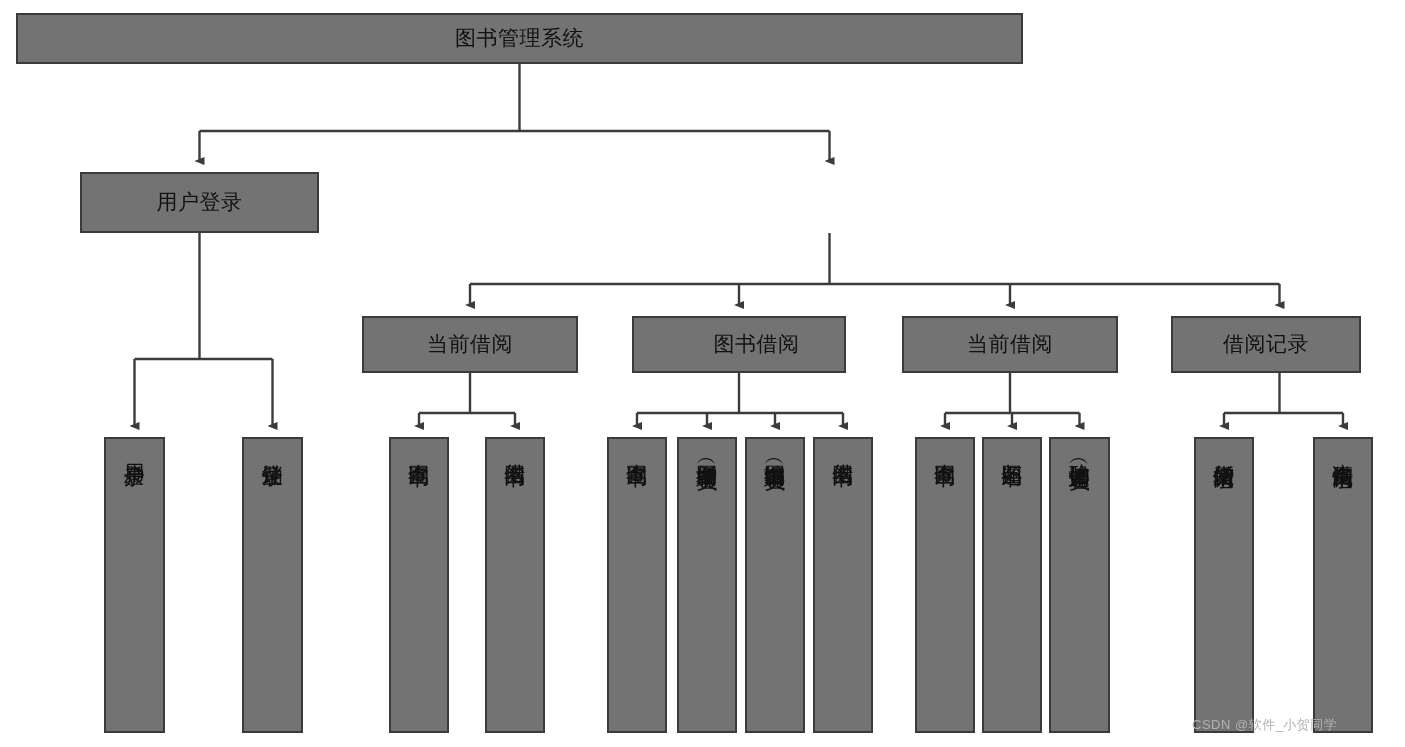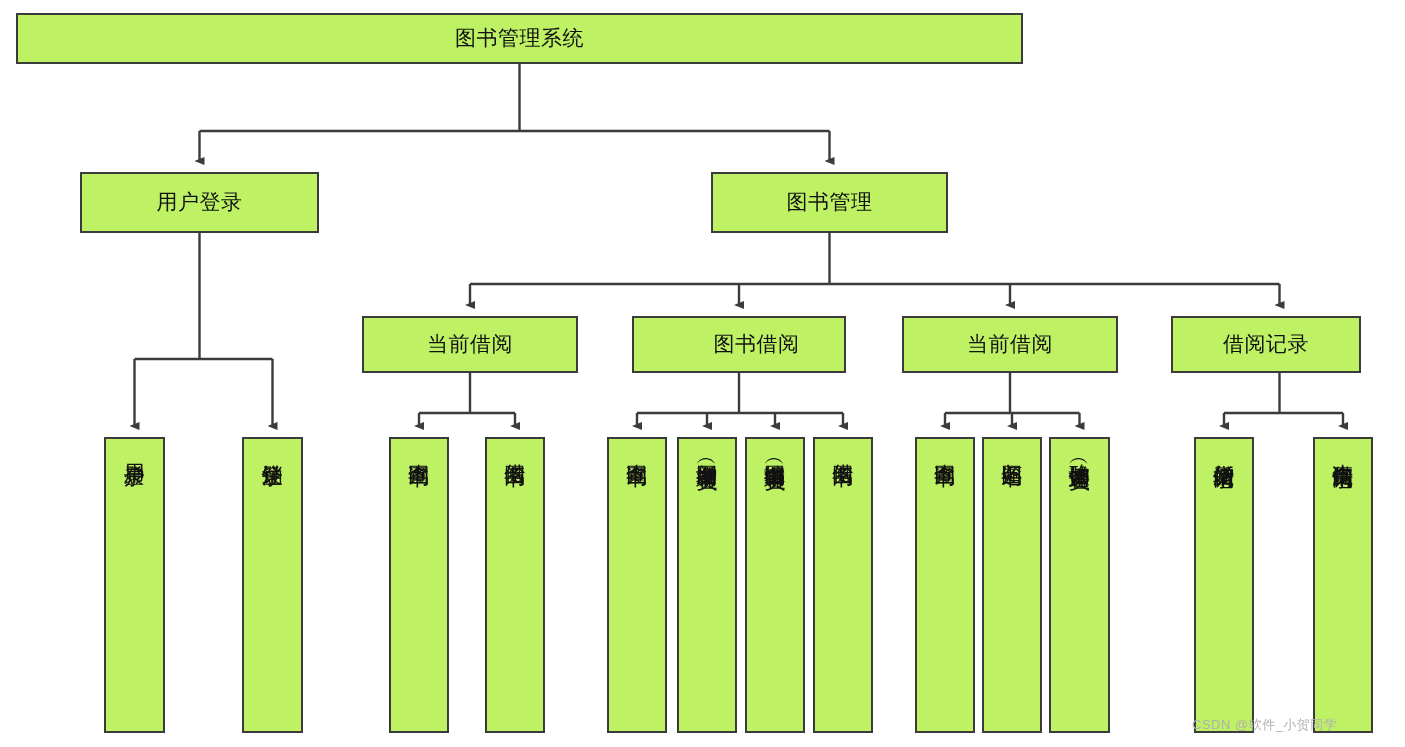--- a/index.html
+++ b/index.html
@@ -23,21 +23,21 @@
     position: absolute;
     left: 0;
     top: 0;
     width: 1405px;
     height: 747px;
     pointer-events: none;
   }
   .node {
     position: absolute;
     box-sizing: border-box;
-    background: #bef264;
+    background: #737373;
     border: 2px solid #3b3b3b;
     display: flex;
     align-items: center;
     justify-content: center;
     color: #1a1a1a;
   }
   .node-label {
     font-size: 21px;
     line-height: 1.15;
     letter-spacing: 0.5px;
@@ -113,23 +113,20 @@
       </g>
   </svg>
 
   <div class="node" style="left: 16px; top: 13px; width: 1007px; height: 51px;">
     <span class="node-label">图书管理系统</span>
   </div>
 
   <div class="node" style="left: 80px; top: 172px; width: 239px; height: 61px;">
     <span class="node-label">用户登录</span>
   </div>
-  <div class="node" style="left: 711px; top: 172px; width: 237px; height: 61px;">
-    <span class="node-label">图书管理</span>
-  </div>
 
   <div class="node" style="left: 362px; top: 316px; width: 216px; height: 57px;">
     <span class="node-label">当前借阅</span>
   </div>
   <div class="node" style="left: 632px; top: 316px; width: 214px; height: 57px; padding-left: 35px;">
     <span class="node-label">图书借阅</span>
   </div>
   <div class="node" style="left: 902px; top: 316px; width: 216px; height: 57px; justify-content: center;">
     <span class="node-label">当前借阅</span>
   </div>

